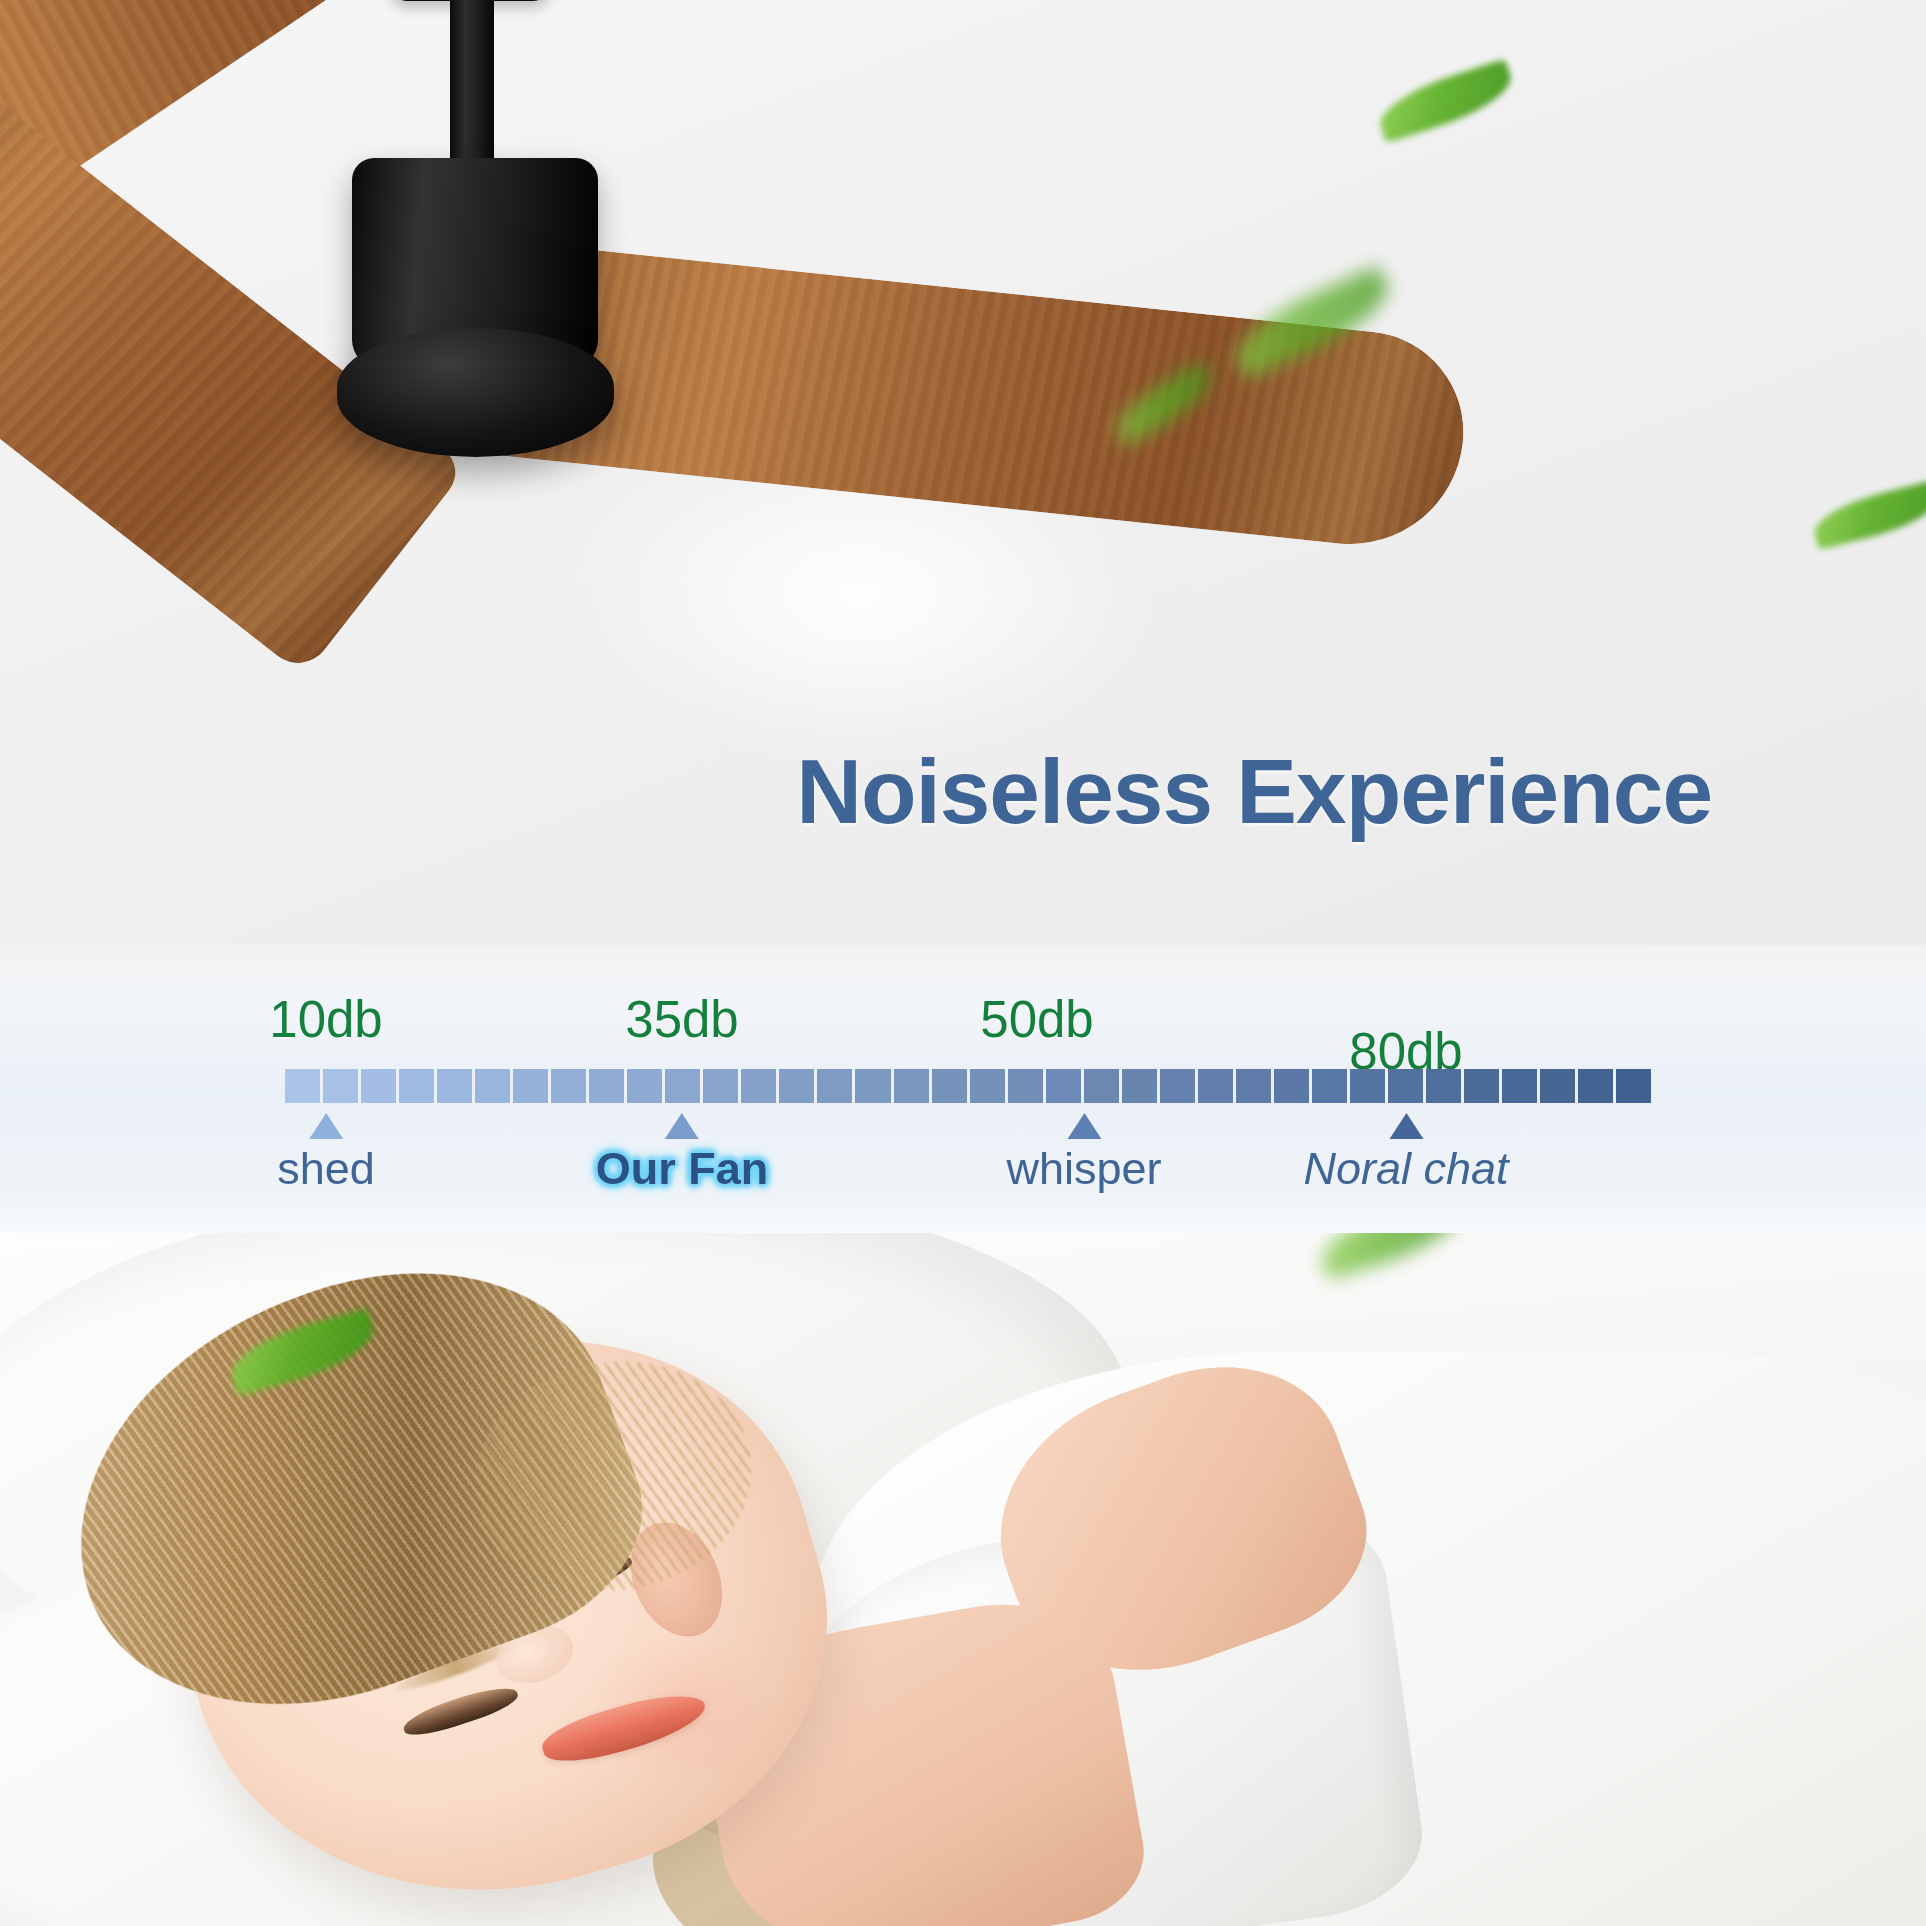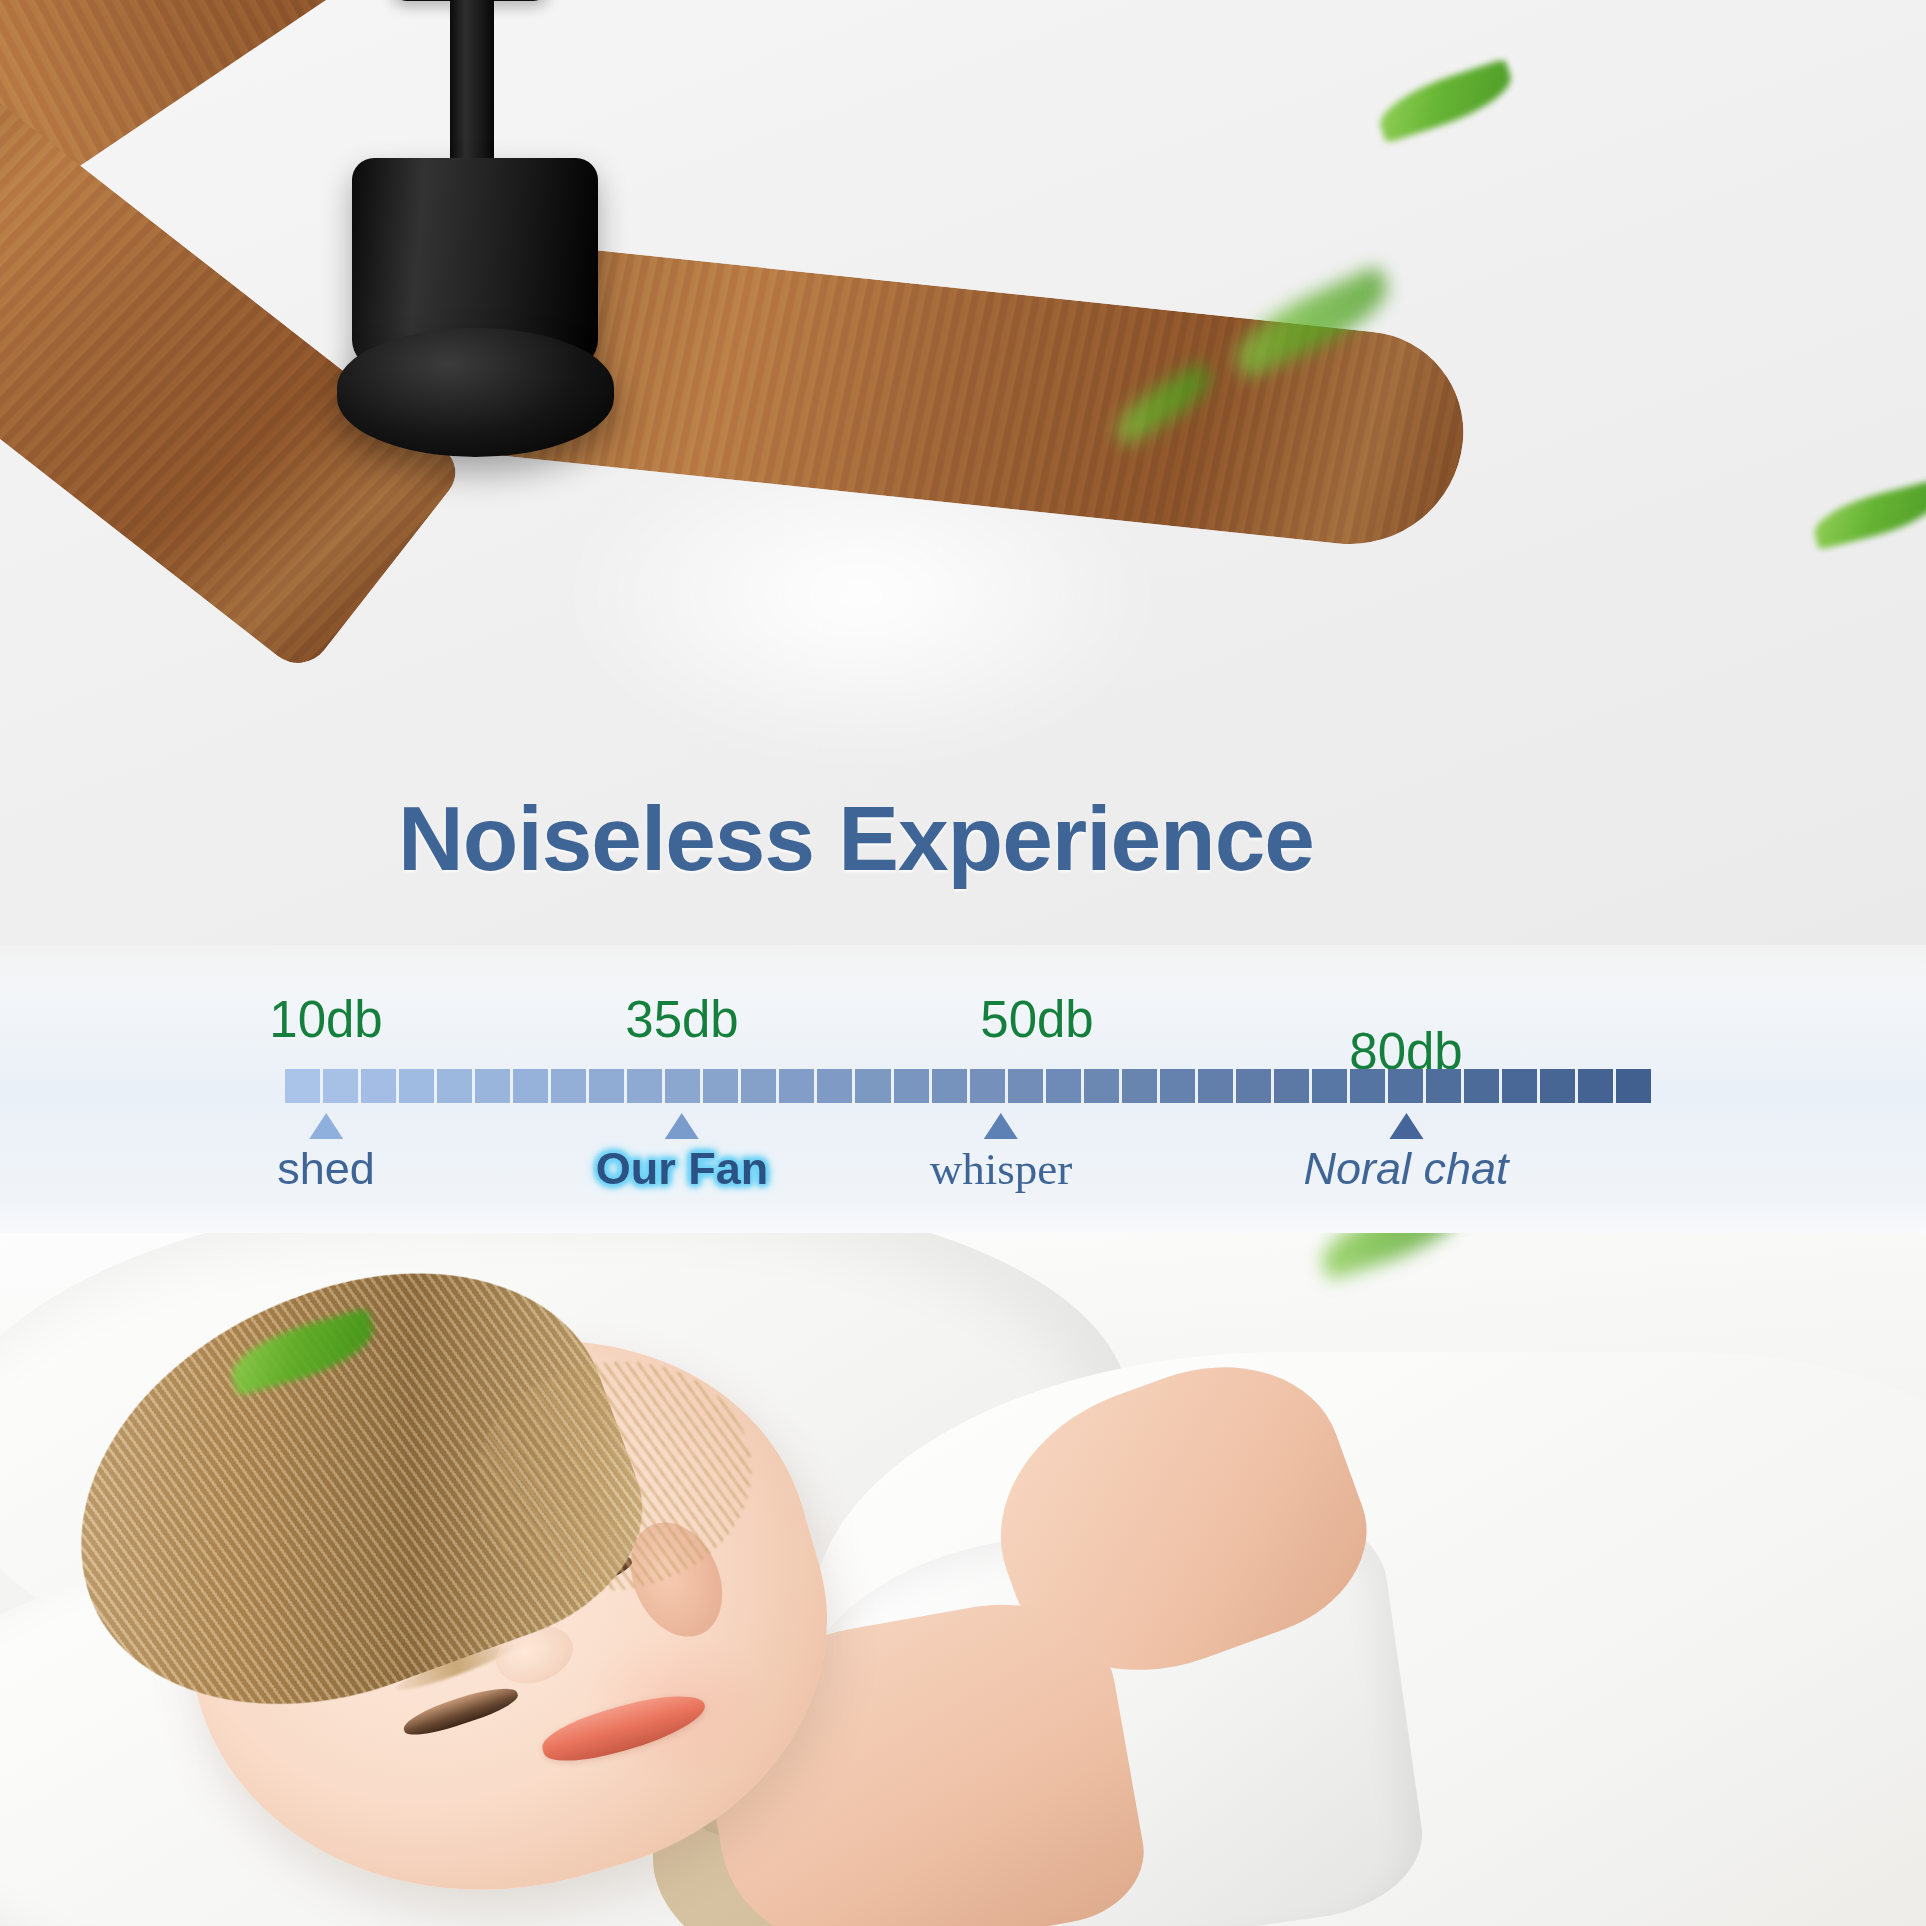--- a/index.html
+++ b/index.html
@@ -116,22 +116,22 @@
   #db-panel-fade-top{
     position:absolute; left:0; top:0; width:100%; height:53px;
     background:linear-gradient(180deg,#f1f1f1 0%,rgba(241,244,248,0) 100%);
   }
   #db-panel-fade-bot{
     position:absolute; left:0; bottom:0; width:100%; height:69px;
     background:linear-gradient(0deg,#ffffff 0%,rgba(246,249,252,0) 100%);
   }
 
   #title{
-    position:absolute; left:0; top:787px; width:1712px;
-    text-align:center;
+    position:absolute; left:0; top:740px; width:1712px;
+    text-align:right;
     font-size:91px; font-weight:700; letter-spacing:-1px;
     color:#3f6496;
     text-shadow:0 2px 3px rgba(255,255,255,.9);
   }
 
   #db-scale{
     position:absolute; left:234px; top:990px; width:1416px; height:198px;
   }
   .db-value{
     position:absolute; top:0; font-size:51px; font-weight:400; color:#15803d;
@@ -360,21 +360,21 @@
     </div>
   <div id="db-markers">
       <div class="marker" style="left: 92px;">
         <div class="marker-arrow" style="border-bottom: 26px solid rgb(143, 176, 221);"></div>
         <div class="marker-label">shed</div>
       </div>
       <div class="marker" style="left: 448px;">
         <div class="marker-arrow" style="border-bottom: 26px solid rgb(122, 156, 205);"></div>
         <div class="marker-label highlight">Our Fan</div>
       </div>
-      <div class="marker" style="left: 767px; font-family: Liberation Serif, serif;">
+      <div class="marker" style="left: 850px;">
         <div class="marker-arrow" style="border-bottom: 26px solid rgb(93, 129, 180);"></div>
         <div class="marker-label">whisper</div>
       </div>
       <div class="marker" style="left: 1172px; font-style: italic;">
         <div class="marker-arrow" style="border-bottom: 26px solid rgb(70, 101, 154);"></div>
         <div class="marker-label">Noral chat</div>
       </div>
     </div>
 </div>
 

